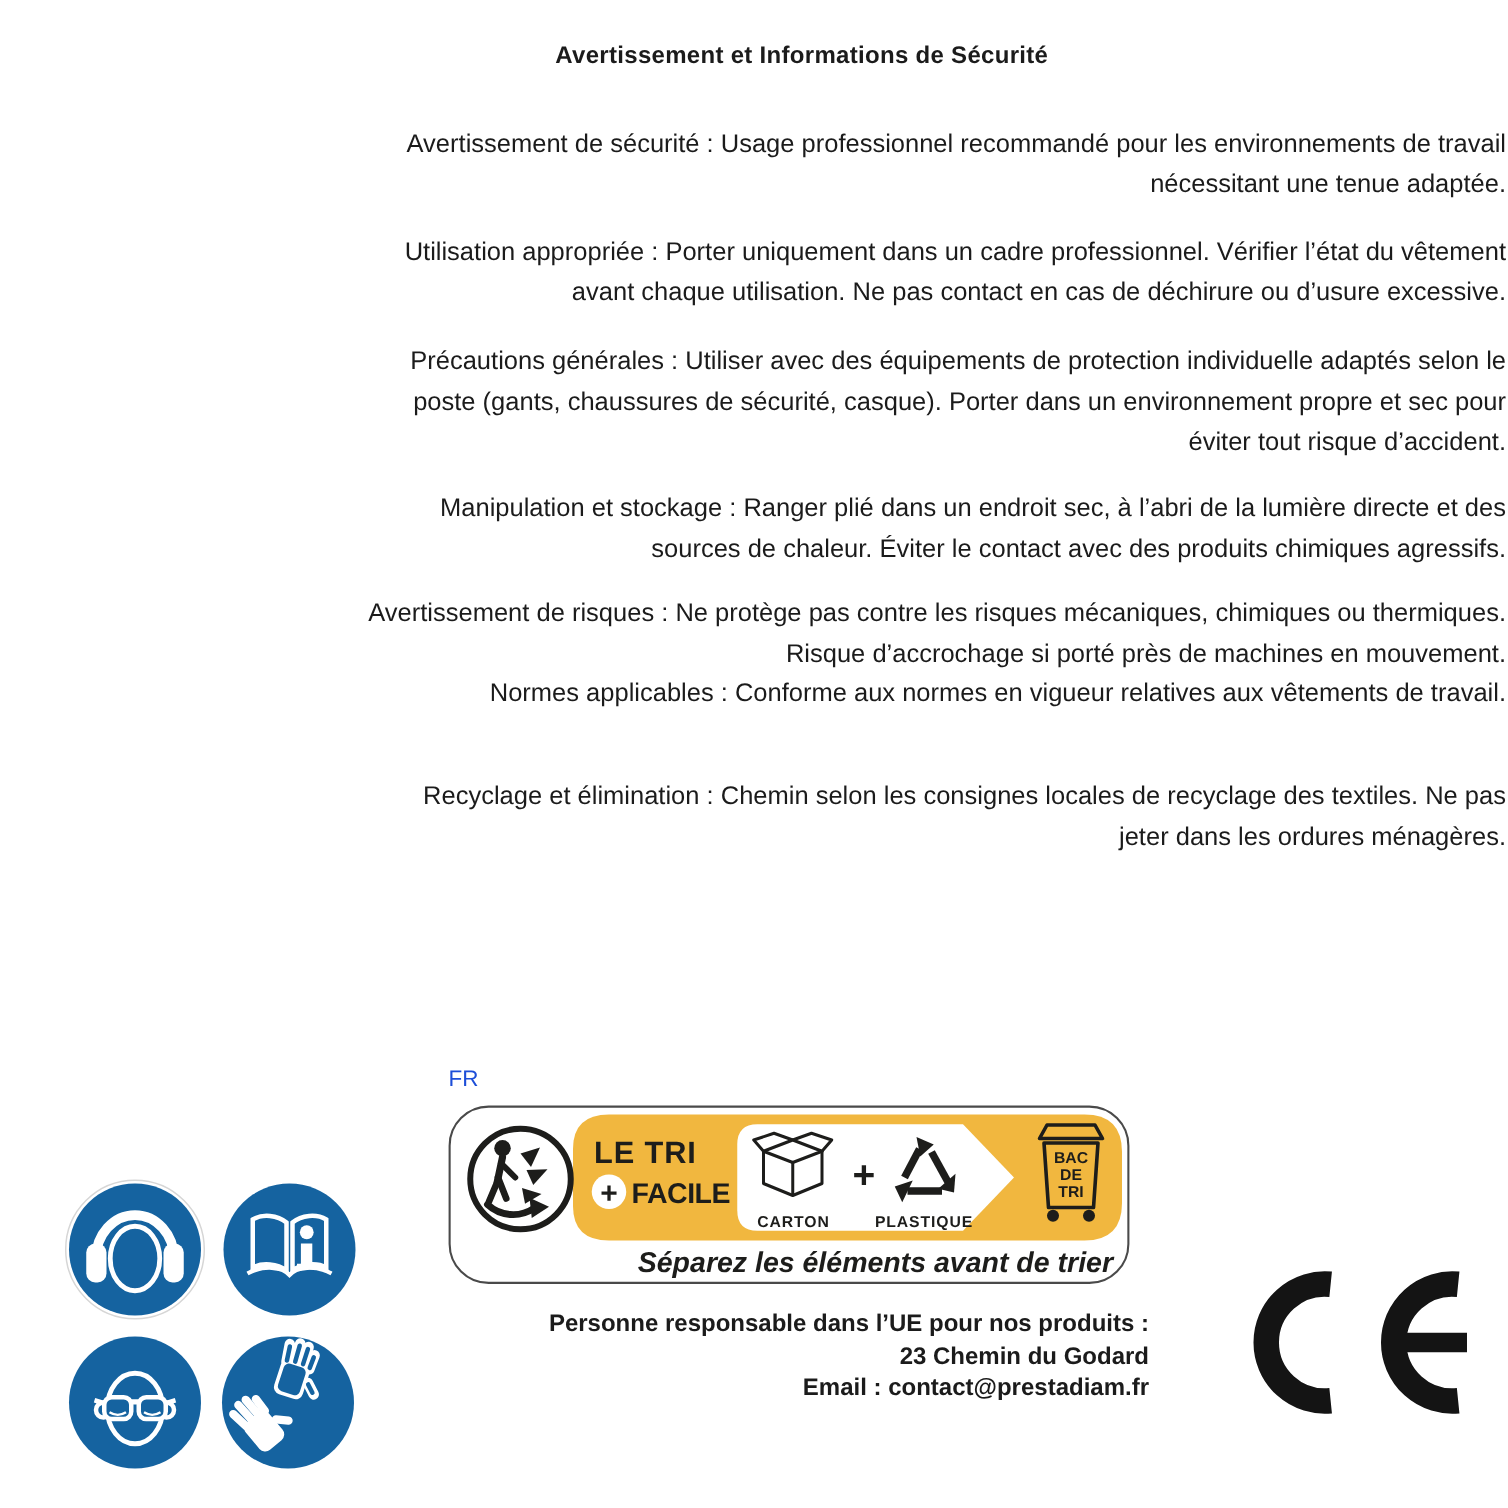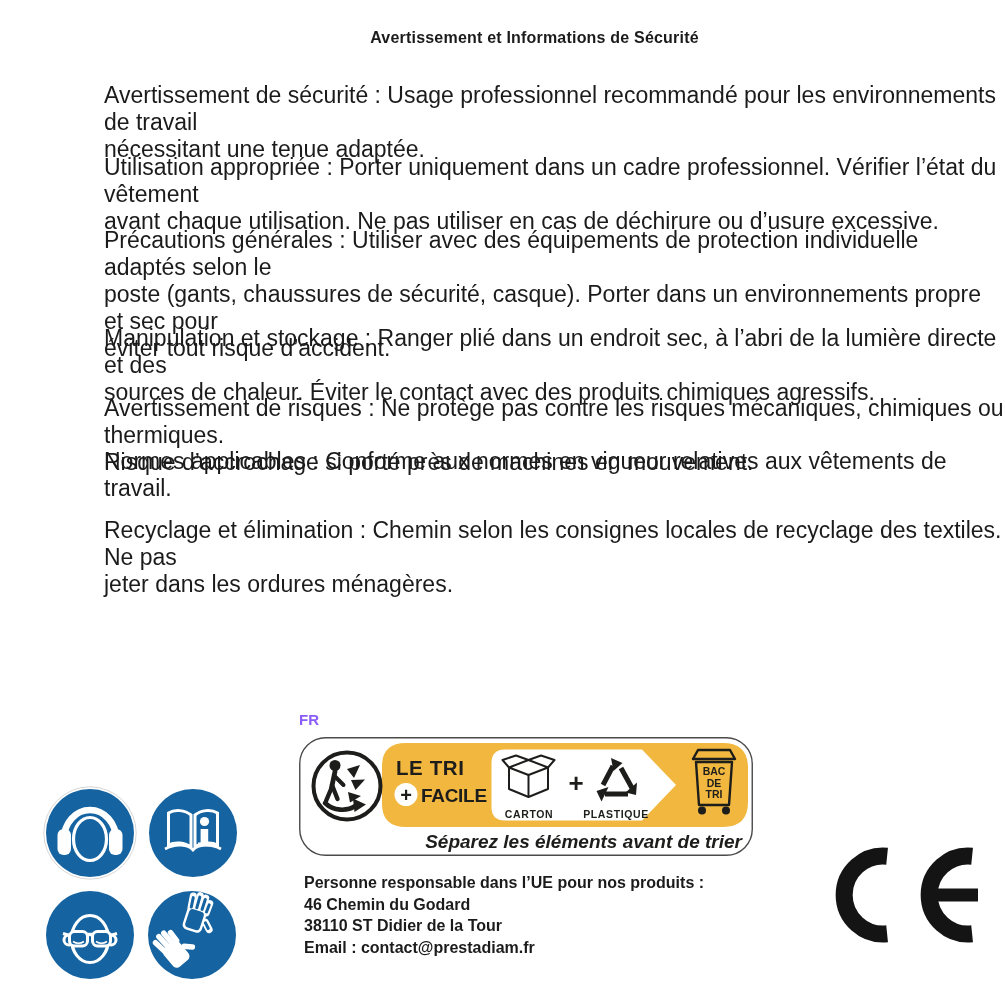--- a/index.html
+++ b/index.html
@@ -6,48 +6,49 @@
   body{background:#ffffff;}
   .page{
     position:relative;width:1005px;height:1005px;background:#fff;overflow:hidden;
     font-family:"Liberation Sans",sans-serif;color:#1b1b1b;margin-left:32px;
   }
   .doc-title{
     position:absolute;top:29px;left:0;width:100%;text-align:center;
     font-size:16px;font-weight:bold;letter-spacing:.2px;
   }
   .para{
-    position:absolute;left:72px;width:900px;font-size:23px;line-height:27px;
+    position:absolute;left:72px;width:900px;font-size:17px;line-height:27px;
     white-space:pre-line;
+    text-align:right;
   }
   .p0{top:82px}.p1{top:154px}.p2{top:227px}.p3{top:325px}
   .p4{top:395px}.p5{top:448px}.p6{top:517px}
-  .fr-label{position:absolute;left:267px;top:711px;font-size:15px;font-weight:bold;color:#8b5cf6;}
+  .fr-label{position:absolute;left:267px;top:711px;font-size:15px;font-weight:normal;color:#1d4ed8;}
   .banner{position:absolute;left:266px;top:735px;}
   .resp-block{
-    position:absolute;left:272px;top:872px;width:462px;text-align:left;
+    position:absolute;left:272px;top:872px;width:462px;text-align:right;
     font-weight:bold;font-size:16px;line-height:21.5px;
   }
   .picto{position:absolute;}
   .ce{position:absolute;left:795px;top:842px;}
   svg text{font-family:"Liberation Sans",sans-serif;}
 </style>
 </head>
 <body>
 
 <div class="page">
 
   <div class="doc-title">Avertissement et Informations de Sécurité</div>
 
   <div class="para p0">Avertissement de sécurité : Usage professionnel recommandé pour les environnements de travail
 nécessitant une tenue adaptée.</div>
   <div class="para p1">Utilisation appropriée : Porter uniquement dans un cadre professionnel. Vérifier l’état du vêtement
-avant chaque utilisation. Ne pas utiliser en cas de déchirure ou d’usure excessive.</div>
+avant chaque utilisation. Ne pas contact en cas de déchirure ou d’usure excessive.</div>
   <div class="para p2">Précautions générales : Utiliser avec des équipements de protection individuelle adaptés selon le
-poste (gants, chaussures de sécurité, casque). Porter dans un environnements propre et sec pour
+poste (gants, chaussures de sécurité, casque). Porter dans un environnement propre et sec pour
 éviter tout risque d’accident.</div>
   <div class="para p4">Avertissement de risques : Ne protège pas contre les risques mécaniques, chimiques ou thermiques.
 Risque d’accrochage si porté près de machines en mouvement.</div>
   <div class="para p3">Manipulation et stockage : Ranger plié dans un endroit sec, à l’abri de la lumière directe et des
 sources de chaleur. Éviter le contact avec des produits chimiques agressifs.</div>
   <div class="para p5">Normes applicables : Conforme aux normes en vigueur relatives aux vêtements de travail.</div>
   <div class="para p6">Recyclage et élimination : Chemin selon les consignes locales de recyclage des textiles. Ne pas
 jeter dans les ordures ménagères.</div>
 
   <svg class="picto" style="left:11px;top:786px" width="94" height="94" viewBox="0 0 94 94">
@@ -167,22 +168,21 @@
       <text x="22" y="27" text-anchor="middle" font-size="10.5" font-weight="bold" fill="#1d1d1b">BAC</text>
       <text x="22" y="38.5" text-anchor="middle" font-size="10.5" font-weight="bold" fill="#1d1d1b">DE</text>
       <text x="22" y="50" text-anchor="middle" font-size="10.5" font-weight="bold" fill="#1d1d1b">TRI</text>
     </g>
 
     <text x="444" y="113" text-anchor="end" font-size="19" font-weight="bold" font-style="italic" fill="#1d1d1b">Séparez les éléments avant de trier</text>
   </svg>
 
   <div class="resp-block">
     <div>Personne responsable dans l’UE pour nos produits :</div>
-    <div>46 Chemin du Godard</div>
-    <div>38110 ST Didier de la Tour</div>
+    <div>23 Chemin du Godard</div>
     <div>Email : contact@prestadiam.fr</div>
   </div>
 
   <svg class="ce" width="158" height="106" viewBox="0 0 158 106">
     <path d="M60.1,14.2 A39,39 0 1 0 60.1,91.8" fill="none" stroke="#141414" stroke-width="17"></path>
     <path d="M145.1,14.2 A39,39 0 1 0 145.1,91.8" fill="none" stroke="#141414" stroke-width="17"></path>
     <rect x="110" y="46.5" width="41" height="13" fill="#141414"></rect>
   </svg>
 
 </div>

